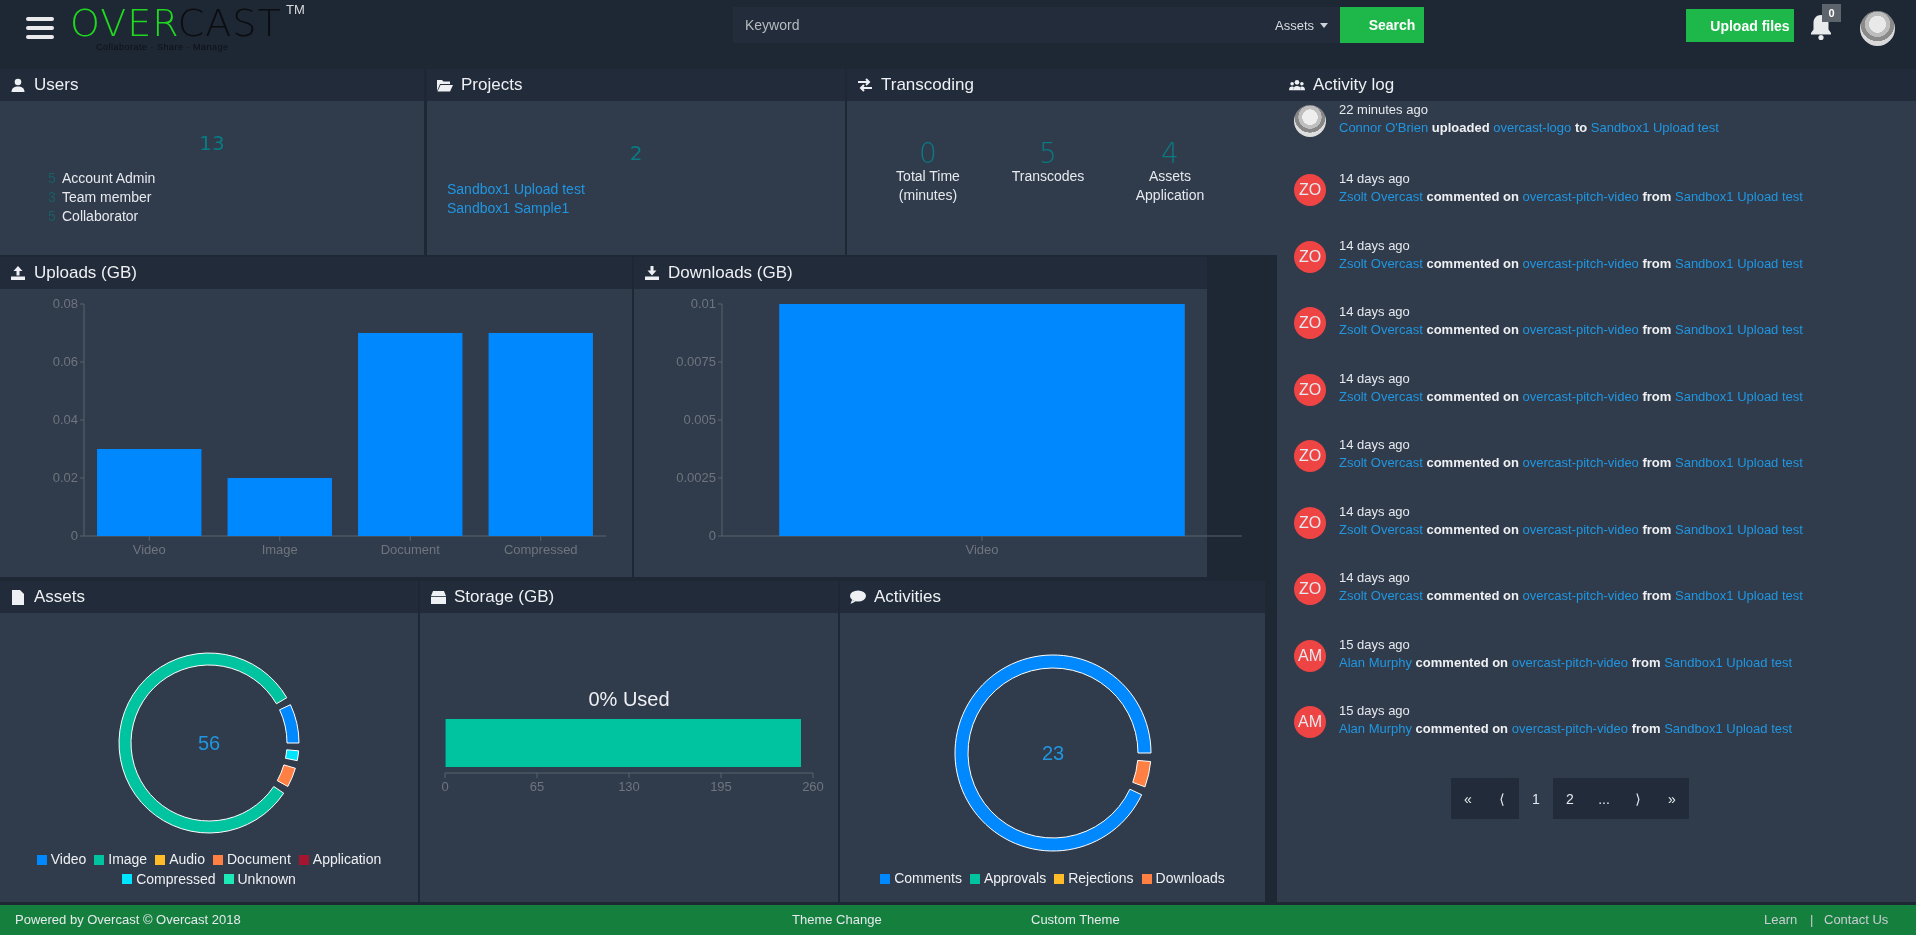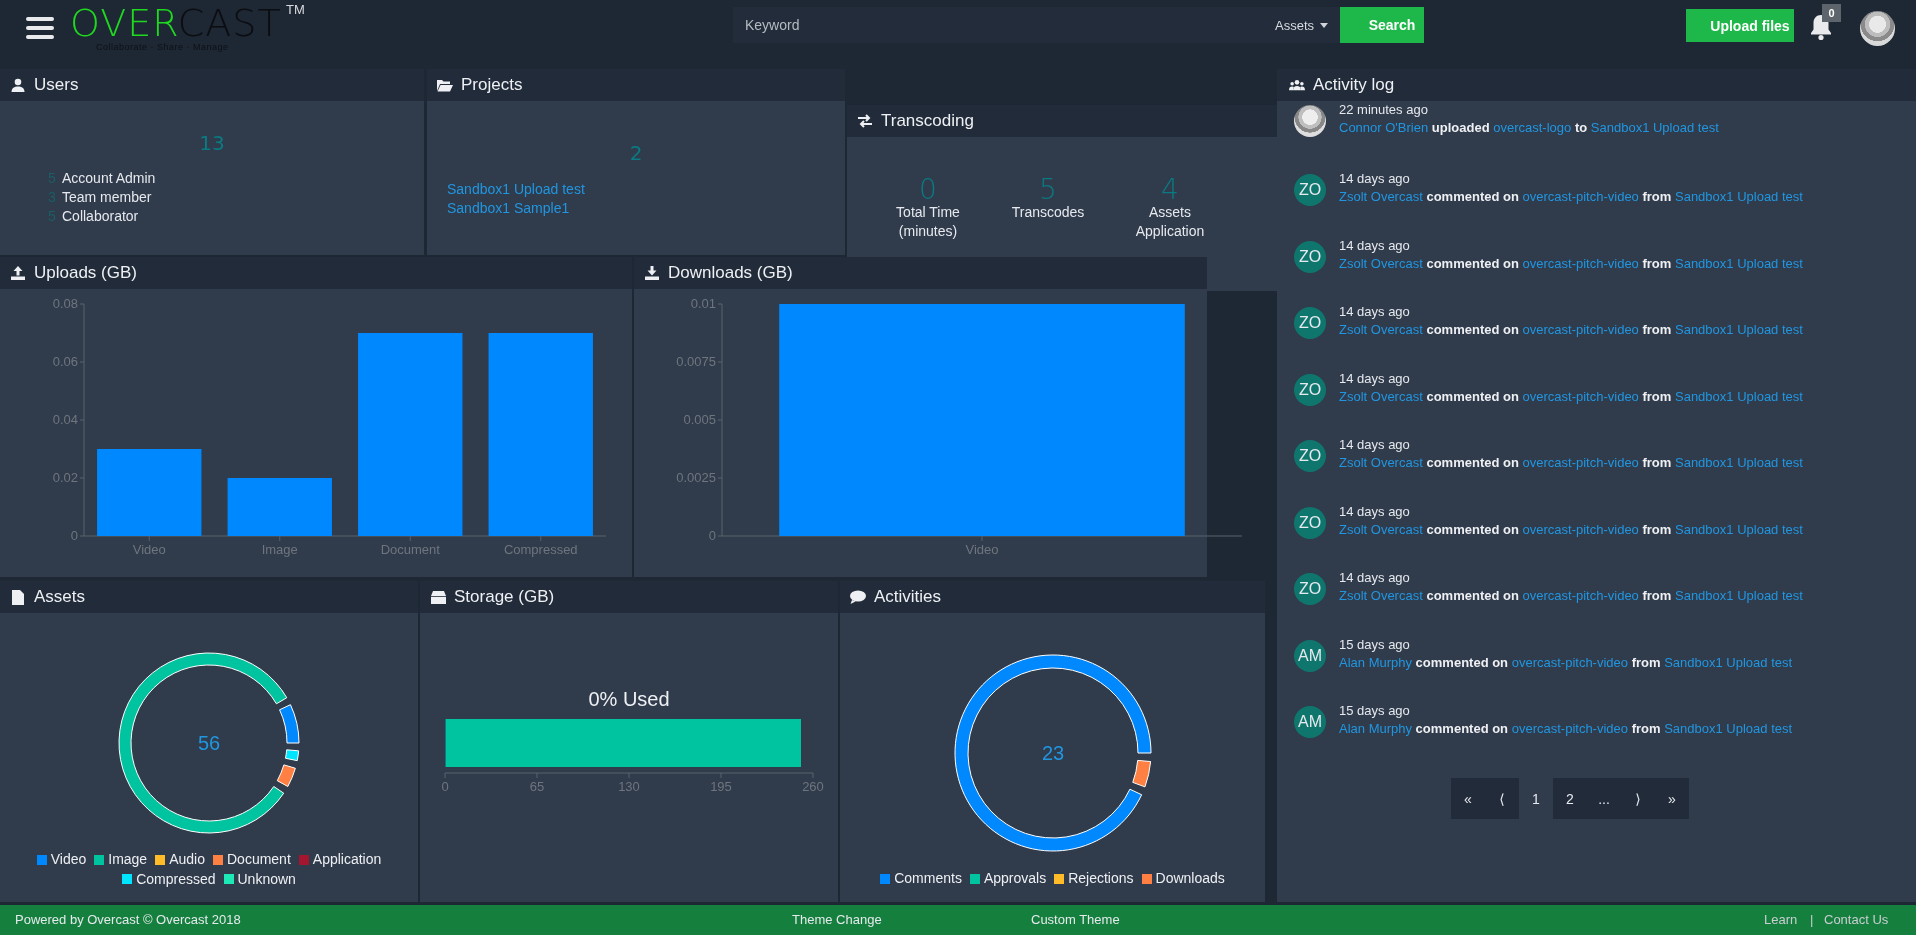--- a/index.html
+++ b/index.html
@@ -46,21 +46,21 @@
   svg text { font-family: "Liberation Sans", sans-serif; }
 
   .legend { position: absolute; left: 0; right: 0; text-align: center; font-size: 14px; line-height: 19px; color: #eef0f3; }
   .legend .it { display: inline-flex; align-items: center; gap: 4px; margin: 0 4px; }
   .legend .sw { width: 10px; height: 10px; display: inline-block; }
 
   .storage-label { position: absolute; left: 0; right: 0; top: 107px; text-align: center; font-size: 20px; color: #eef0f3; }
 
   
   .act-item { position: absolute; left: 0; right: 8px; height: 60px; }
-  .act-av { position: absolute; left: 17px; top: 0; width: 32px; height: 32px; border-radius: 50%; background: #0f766e; color: #e6e9ee; font-size: 16px; display: flex; align-items: center; justify-content: center; }
+  .act-av { position: absolute; left: 17px; top: 0; width: 32px; height: 32px; border-radius: 50%; background: #ef4444; color: #e6e9ee; font-size: 16px; display: flex; align-items: center; justify-content: center; }
   .act-av.photo { background: radial-gradient(circle at 50% 38%, #eeeeee 0 30%, #bfbfbf 31% 45%, #888 46% 60%, #dedede 61%); }
   .act-time { position: absolute; left: 62px; top: -3px; font-size: 13px; color: #e6e9ee; }
   .act-text { position: absolute; left: 62px; top: 15px; font-size: 13px; white-space: nowrap; }
   .act-text b { color: #eef0f3; font-weight: bold; }
   .pager { position: absolute; left: 183px; top: 715px; height: 41px; background: #212b39; display: flex; }
   .pager div { width: 34px; height: 41px; display: flex; align-items: center; justify-content: center; color: #e6e9ee; font-size: 14px; cursor: pointer; }
   .pager div.active { background: #303b4b; }
 
   
   .footer { position: absolute; left: 0; top: 905px; width: 1916px; height: 30px; background: #15803d; font-size: 13px; color: #e6e9ee; }
@@ -129,21 +129,21 @@
       </span>
     <span>Projects</span>
   </div>
   <div class="big-num" style="position:absolute;left:0;right:0;top:72px;">2</div>
   <div class="proj-links">
     <a>Sandbox1 Upload test</a>
     <a>Sandbox1 Sample1</a>
   </div>
 </div>
 
-<div class="panel" style="left:847px;top:69px;width:448px;height:186px;margin-top:36px;">
+<div class="panel" style="left:847px;top:69px;width:448px;height:186px;">
   <div class="panel-head">
     <span class="ico">
         <svg width="16" height="14" viewBox="0 0 16 14">
           <path d="M1 4h11M9 1l3 3-3 3" stroke="#eef0f3" stroke-width="2" fill="none"></path>
           <path d="M15 10H4M7 7l-3 3 3 3" stroke="#eef0f3" stroke-width="2" fill="none"></path>
         </svg>
       </span>
     <span>Transcoding</span>
   </div>
   <div class="tc-col" style="left:26px;">

